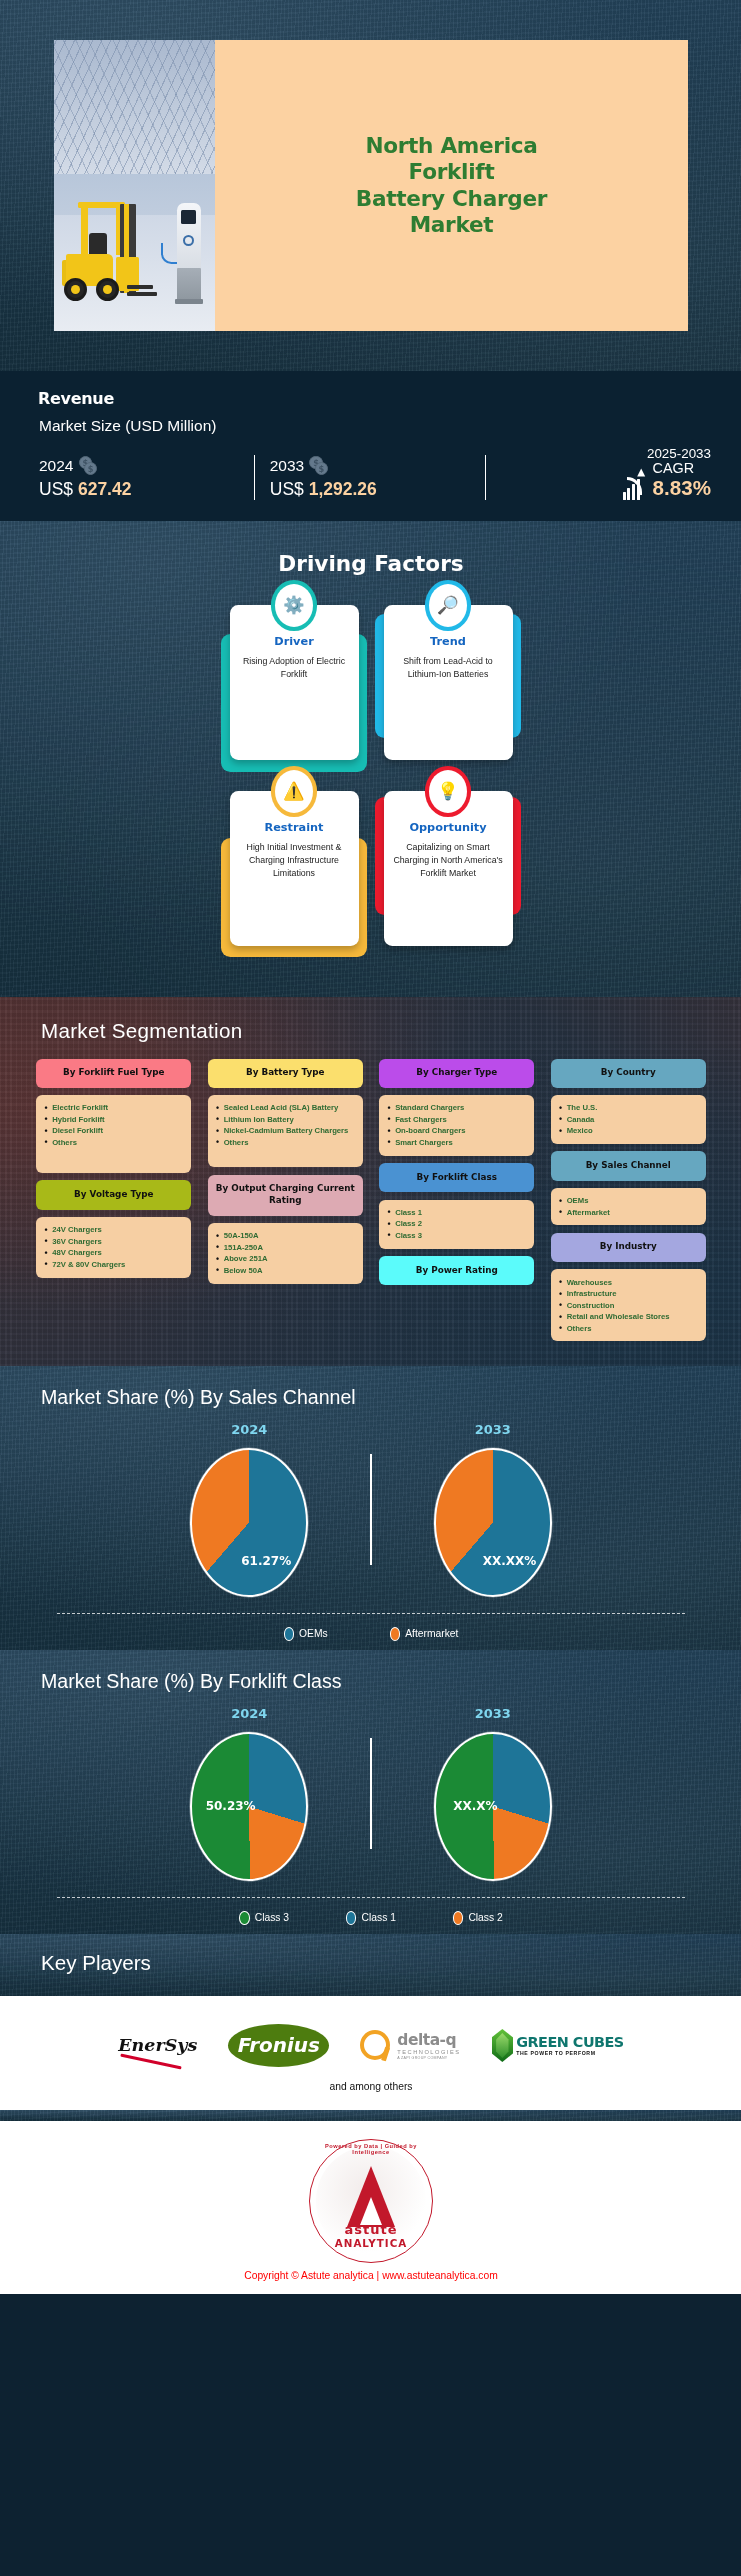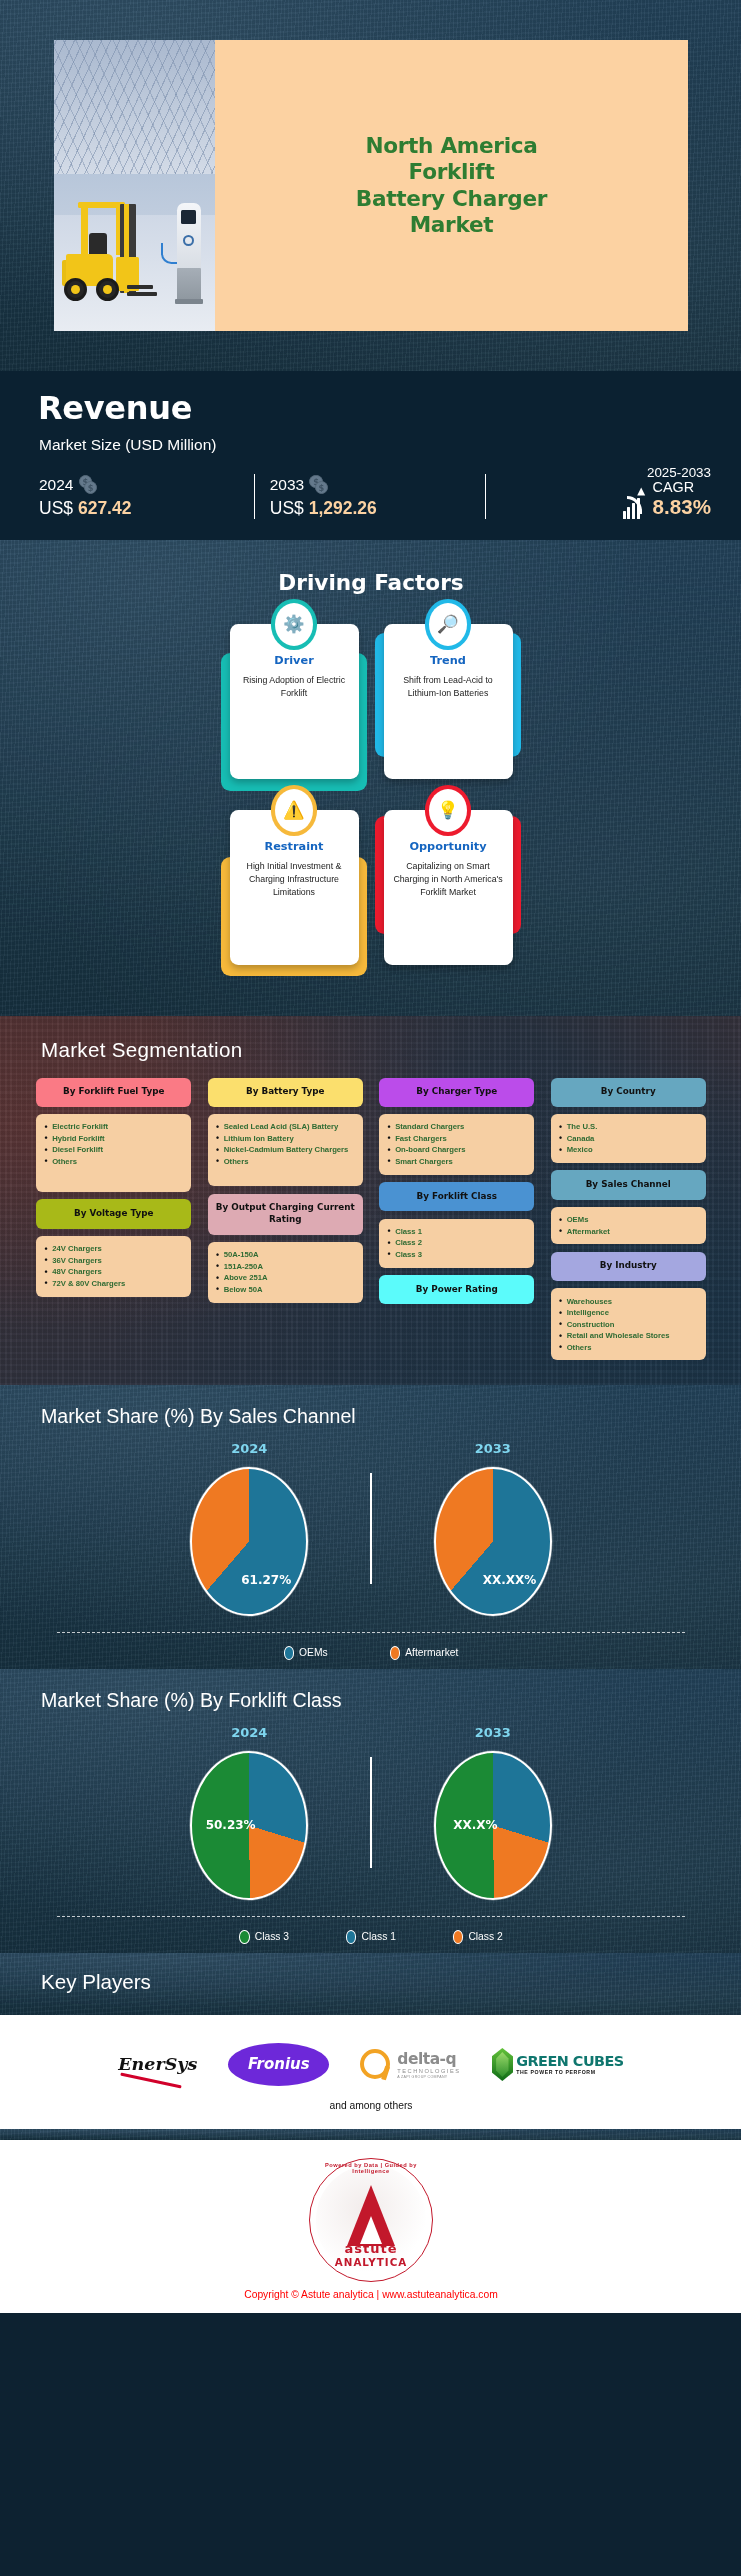--- a/index.html
+++ b/index.html
@@ -87,21 +87,21 @@
   }
   .hero-title h1 {
     color: #2e7d32; font-size: 21.6px; line-height: 1.22; text-align: center;
     font-weight: 700; letter-spacing: -0.3px;
     font-family: "DejaVu Sans", sans-serif;
   }
 
   
   .revenue { background: #0b2131; padding: 17.5px 0 20.6px 0; position: relative; }
   .revenue h2 {
-    color: #ffffff; font-size: 32px; font-weight: 700; margin-left: 38px;
+    color: #ffffff; font-size: 16px; font-weight: 700; margin-left: 38px;
     font-family: "DejaVu Sans", sans-serif; letter-spacing: -0.3px;
   }
   .revenue .sub {
     color: #ffffff; font-size: 15.5px; margin-left: 39px; margin-top: 9.3px;
     font-family: "Liberation Sans", sans-serif; font-weight: 400;
   }
   .rev-row { display: flex; align-items: flex-end; margin-top: 11.3px; padding: 0 31px 0 39px; }
   .rev-cell { flex: 1; }
   .rev-cell.c3 { flex: 1.05; }
   .rev-line { display: flex; align-items: center; gap: 5.2px; }
@@ -203,23 +203,23 @@
   .keyplayers-title { position: relative; padding: 17.5px 0 20.6px; }
   .keyplayers-title h2 { color: #fff; font-size: 20.6px; margin-left: 41px; font-weight: 400;
                          font-family: "Liberation Sans", sans-serif; }
   .logos-band { background: #fff; padding: 31px 0 17.5px; }
   .logos { display: flex; justify-content: center; align-items: center; gap: 31px; flex-wrap: nowrap; }
   .logo { height: 37px; display: flex; align-items: center; justify-content: center; }
   .logo-enersys { font-family: "DejaVu Serif", serif; font-style: italic; font-weight: 700;
                   font-size: 17.5px; color: #111; position: relative; }
   .logo-enersys::after { content: ""; position: absolute; left: 2.1px; bottom: -7.2px; width: 62px; height: 2.6px;
                   background: #d1002a; transform: rotate(12deg); border-radius: 1px; }
-  .logo-fronius { background: #6d28d9; border-radius: 50%; width: 101px; height: 43px;
+  .logo-fronius { background: #4d7c0f; border-radius: 50%; width: 101px; height: 43px;
                   display: flex; align-items: center; justify-content: center; color: #fff;
-                  font-style: italic; font-weight: 700; font-size: 15px; font-family: "DejaVu Sans", sans-serif; }
+                  font-style: italic; font-weight: 700; font-size: 20px; font-family: "DejaVu Sans", sans-serif; }
   .logo-deltaq { display: flex; gap: 7px; }
   .dq-mark { width: 30px; height: 30px; border: 4.1px solid #f2a324; border-radius: 50%;
              position: relative; flex: none; }
   .dq-mark::after { content: ""; position: absolute; right: -2.1px; bottom: -5.2px; width: 5.2px; height: 14.4px;
              background: #f2a324; transform: rotate(18deg); border-radius: 1px; }
   .dq-text b { font-size: 15.5px; color: #8c8c8c; font-family: "DejaVu Sans", sans-serif; letter-spacing: -0.5px; }
   .dq-text small { display: block; font-size: 5.7px; letter-spacing: 1.5px; color: #8c8c8c; }
   .dq-text em { display: block; font-size: 3.6px; letter-spacing: 0.3px; color: #8c8c8c; font-style: normal; margin-top: 1px; }
   .logo-greencubes { display: flex; align-items: center; gap: 3.1px; }
   .gc-mark { width: 21.6px; height: 33px; position: relative; flex: none; }
@@ -475,21 +475,21 @@
           <div class="seg-list">
             <ul>
               <li>OEMs</li>
               <li>Aftermarket</li>
             </ul>
           </div>
           <div class="seg-head" style="background: rgb(164, 167, 224);">By Industry</div>
           <div class="seg-list">
             <ul>
               <li>Warehouses</li>
-              <li>Intelligence</li>
+              <li>Infrastructure</li>
               <li>Construction</li>
               <li>Retail and Wholesale Stores</li>
               <li>Others</li>
             </ul>
           </div>
           <div class="seg-spacer"></div>
         </div>
       </div>
   </section>
 

